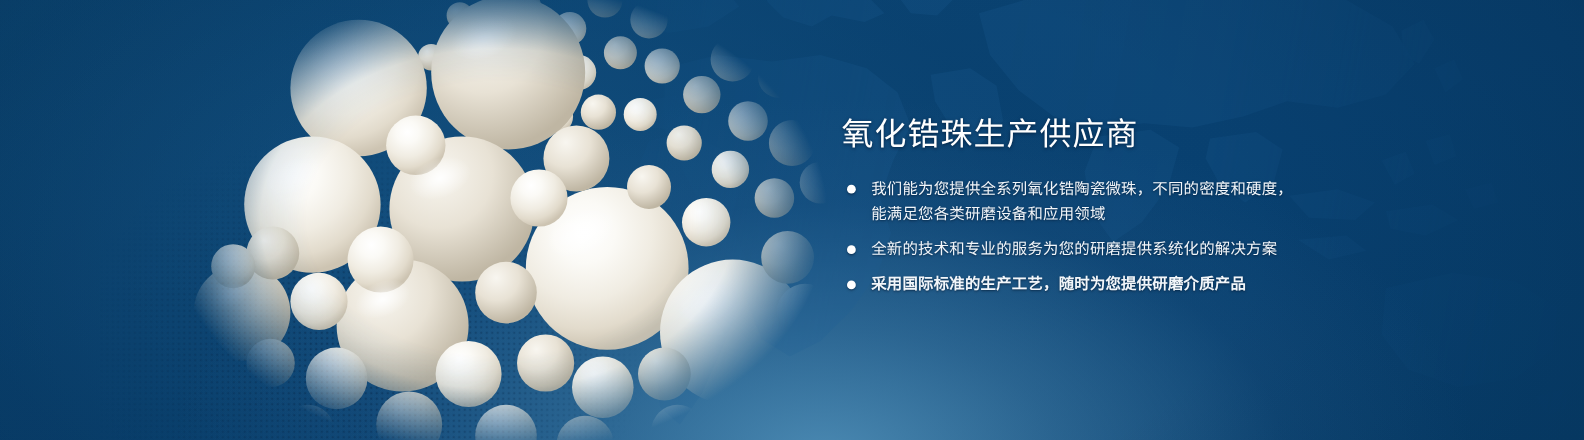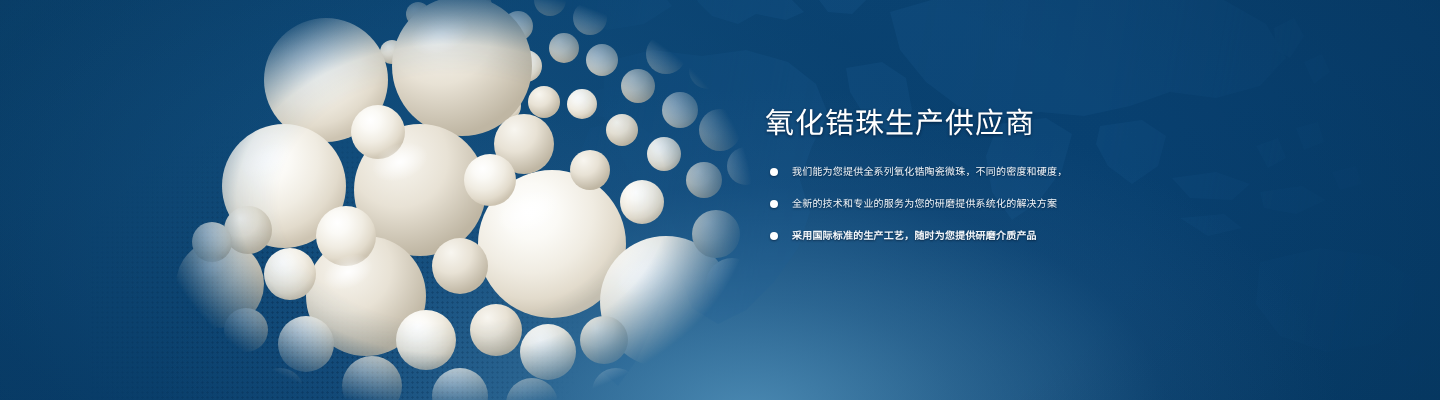--- a/index.html
+++ b/index.html
@@ -105,21 +105,21 @@
   }
   .bullet-list {
     list-style: none;
     margin: 0;
     padding: 0;
   }
   .bullet-item {
     position: relative;
     padding-left: 27px;
     margin-bottom: 9px;
-    font-size: 10px;
+    font-size: 14px;
     line-height: 23px;
     color: #f2f6fa;
     text-shadow: 0 1px 2px rgba(0,18,40,0.65);
     letter-spacing: 0.2px;
   }
   .bullet-item:last-child { margin-bottom: 0; font-weight: bold; }
   .bullet-dot {
     position: absolute;
     left: 5px;
     top: 8px;
@@ -289,20 +289,21 @@
   </div>
 
   <div class="copy">
     <h1 class="headline">氧化锆珠生产供应商</h1>
 
     <ul class="bullet-list">
 
       <li class="bullet-item">
         <span class="bullet-dot"></span>
         <span class="bullet-text">我们能为您提供全系列氧化锆陶瓷微珠，不同的密度和硬度，</span>
+        <span class="bullet-text">能满足您各类研磨设备和应用领域</span>
       </li>
 
       <li class="bullet-item">
         <span class="bullet-dot"></span>
         <span class="bullet-text">全新的技术和专业的服务为您的研磨提供系统化的解决方案</span>
       </li>
 
       <li class="bullet-item">
         <span class="bullet-dot"></span>
         <span class="bullet-text">采用国际标准的生产工艺，随时为您提供研磨介质产品</span>

